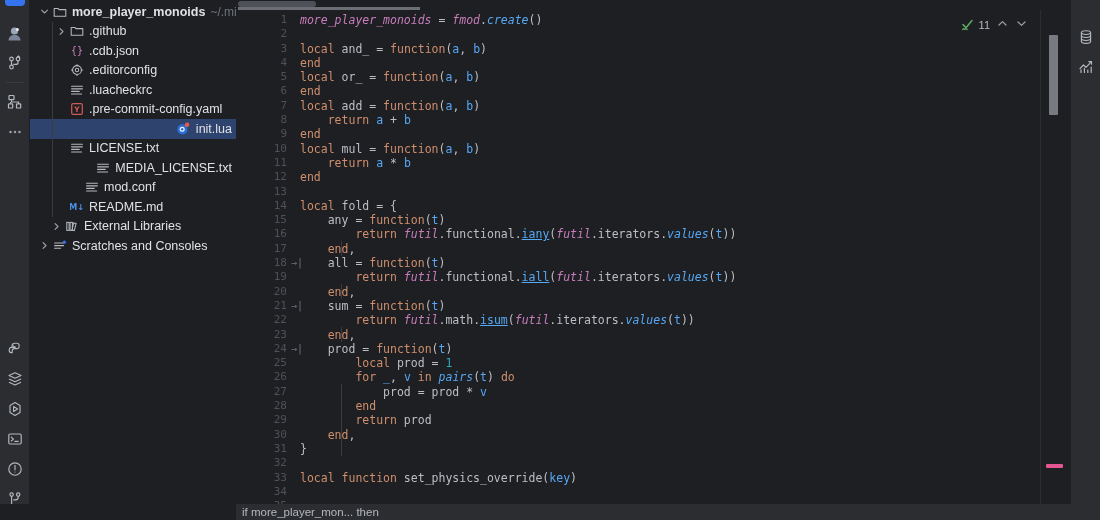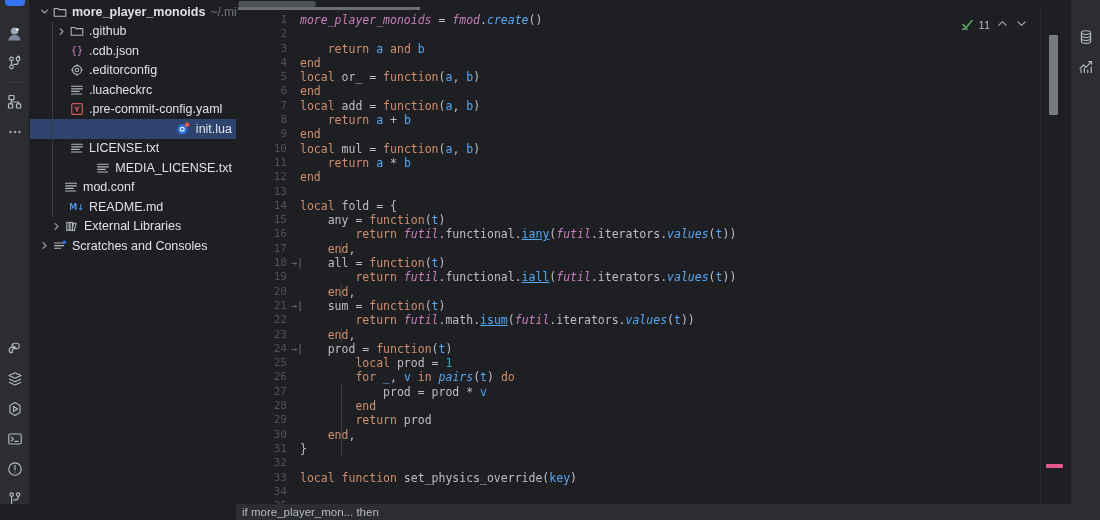--- a/index.html
+++ b/index.html
@@ -418,21 +418,21 @@
         <div class="tree-row" style=" justify-content: flex-end;">
           <div class="guide" style="left: 22px;"></div>
           <span class="arrow empty"></span>
           <span class="ficon">
             <svg width="14" height="14" viewBox="0 0 14 14">
               <path d="M1.6 3.2h10.8M1.6 5.8h10.8M1.6 8.4h7.6M1.6 11h10" stroke="#b4b8bf" stroke-width="1.15" stroke-linecap="round"></path>
             </svg>
           </span>
           <span class="flabel">MEDIA_LICENSE.txt</span>
         </div>
-        <div class="tree-row" style="padding-left: 19px;">
+        <div class="tree-row" style="padding-left: 40px;">
           <div class="guide" style="left: 22px;"></div>
           <span class="arrow empty"></span>
           <span class="ficon">
             <svg width="14" height="14" viewBox="0 0 14 14">
               <path d="M1.6 3.2h10.8M1.6 5.8h10.8M1.6 8.4h7.6M1.6 11h10" stroke="#b4b8bf" stroke-width="1.15" stroke-linecap="round"></path>
             </svg>
           </span>
           <span class="flabel">mod.conf</span>
         </div>
         <div class="tree-row" style="padding-left: 25px;">
@@ -525,21 +525,21 @@
           <div class="gnum"><span>35</span></div>
         </div>
 
       <div class="code-area" id="code-area">
         <div class="indent-guide" style="left:49px; top:231px; height:15px;"></div>
         <div class="indent-guide" style="left:49px; top:274px; height:15px;"></div>
         <div class="indent-guide" style="left:49px; top:317px; height:15px;"></div>
         <div class="indent-guide" style="left:49px; top:374px; height:72px;"></div>
       <div class="cline"><span class="t-glob">more_player_monoids</span><span class="t-op"> = </span><span class="t-decl">fmod</span><span class="t-punct">.</span><span class="t-create">create</span><span class="t-punct">()</span></div>
           <div class="cline"></div>
-          <div class="cline"><span class="t-kw">    return </span><span class="t-param">a</span><span class="t-kw"> and </span><span class="t-param">b</span></div>
+          <div class="cline"><span class="t-kw">local</span><span class="t-var"> and_ </span><span class="t-op">= </span><span class="t-kw">function</span><span class="t-punct">(</span><span class="t-param">a</span><span class="t-punct">, </span><span class="t-param">b</span><span class="t-punct">)</span></div>
           <div class="cline"><span class="t-kw">end</span></div>
           <div class="cline"><span class="t-kw">local</span><span class="t-var"> or_ </span><span class="t-op">= </span><span class="t-kw">function</span><span class="t-punct">(</span><span class="t-param">a</span><span class="t-punct">, </span><span class="t-param">b</span><span class="t-punct">)</span></div>
           <div class="cline"><span class="t-kw">end</span></div>
           <div class="cline"><span class="t-kw">local</span><span class="t-var"> add </span><span class="t-op">= </span><span class="t-kw">function</span><span class="t-punct">(</span><span class="t-param">a</span><span class="t-punct">, </span><span class="t-param">b</span><span class="t-punct">)</span></div>
           <div class="cline"><span class="t-kw">    return </span><span class="t-param">a</span><span class="t-op"> + </span><span class="t-param">b</span></div>
           <div class="cline"><span class="t-kw">end</span></div>
           <div class="cline"><span class="t-kw">local</span><span class="t-var"> mul </span><span class="t-op">= </span><span class="t-kw">function</span><span class="t-punct">(</span><span class="t-param">a</span><span class="t-punct">, </span><span class="t-param">b</span><span class="t-punct">)</span></div>
           <div class="cline"><span class="t-kw">    return </span><span class="t-param">a</span><span class="t-op"> * </span><span class="t-param">b</span></div>
           <div class="cline"><span class="t-kw">end</span></div>
           <div class="cline"></div>

